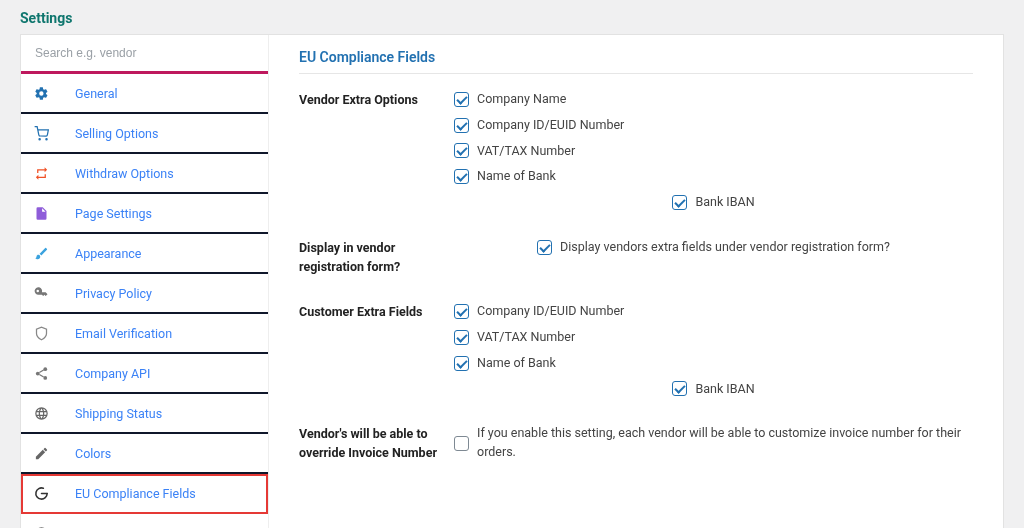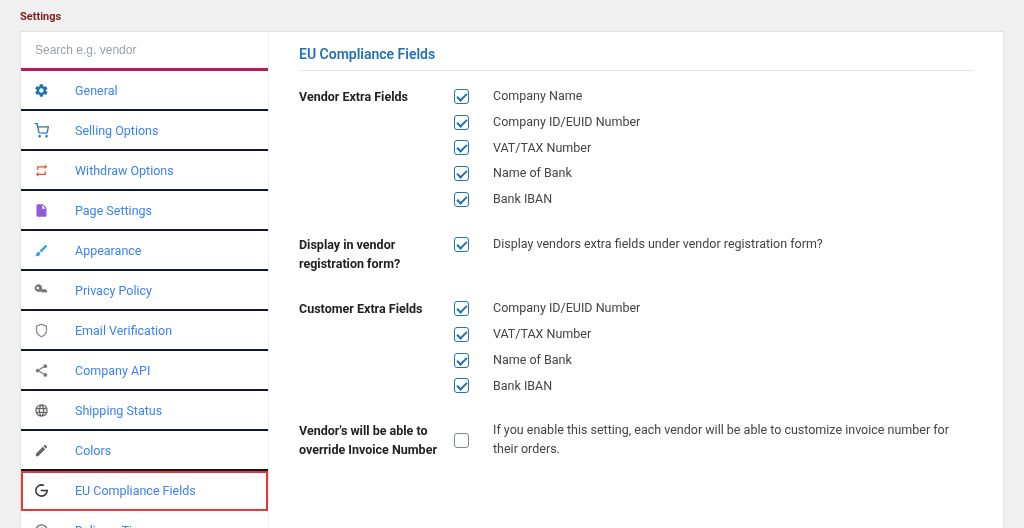--- a/index.html
+++ b/index.html
@@ -9,23 +9,23 @@
     font-size: 13px;
     color: #333;
     background: #f0f0f1;
   }
   .page {
     padding: 10px 20px 20px 20px;
     width: 1024px;
     background: #f0f0f1;
   }
   .page-title {
-    font-size: 11px;
+    font-size: 14px;
     font-weight: 700;
-    color: #7f1d1d;
+    color: #0f766e;
     margin: 0 0 8px 0;
   }
   .panel-wrap {
     display: flex;
     border: 1px solid #e2e2e2;
     background: #fff;
   }
   
   .sidebar {
     width: 248px;
@@ -95,24 +95,24 @@
     flex: none;
     font-weight: 700;
     color: #222;
     padding-top: 1px;
     padding-right: 10px;
   }
   .form-row .controls { flex: 1; color: #444; }
   .check-line {
     display: flex;
     align-items: center;
-    gap: 24px;
+    gap: 8px;
     margin-bottom: 7px;
   }
-  .check-line:last-child { margin-bottom: 0; }
+  .check-line:last-child { margin-bottom: 0; justify-content: center; }
   .check {
     appearance: none;
     width: 15px;
     height: 15px;
     border: 1px solid #7e8993;
     border-radius: 3px;
     cursor: pointer;
     position: relative;
     flex: none;
     background: #fff;
@@ -259,21 +259,21 @@
             </svg>
         </span>
         <span>Delivery Time</span>
       </div>
     </div>
 
     <div class="main">
       <div class="section-title">EU Compliance Fields</div>
 
       <div class="form-row">
-        <div class="label">Vendor Extra Fields</div>
+        <div class="label">Vendor Extra Options</div>
         <div class="controls">
           <div class="check-line">
               <span class="check checked"></span>
               <span>Company Name</span>
             </div>
           <div class="check-line">
               <span class="check checked"></span>
               <span>Company ID/EUID Number</span>
             </div>
           <div class="check-line">

